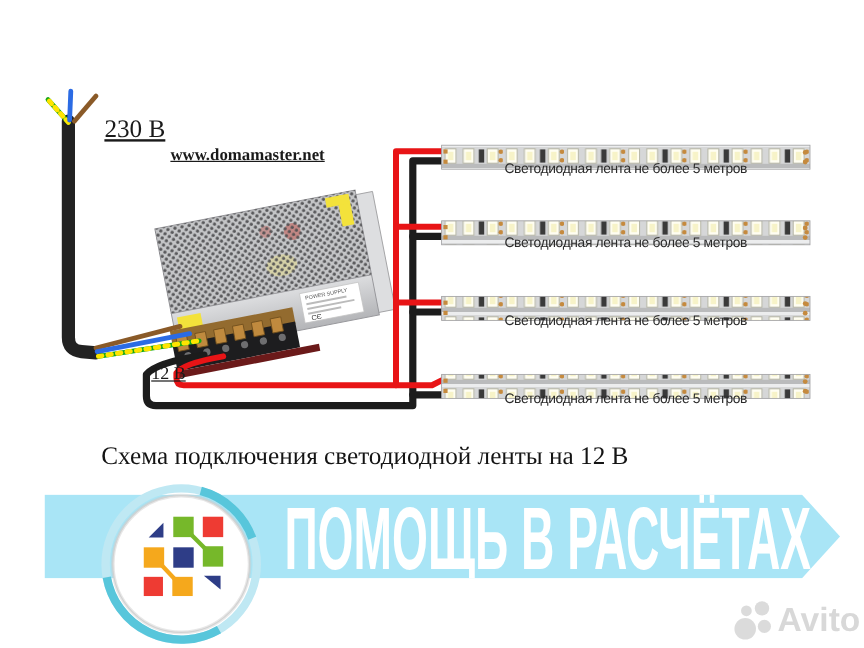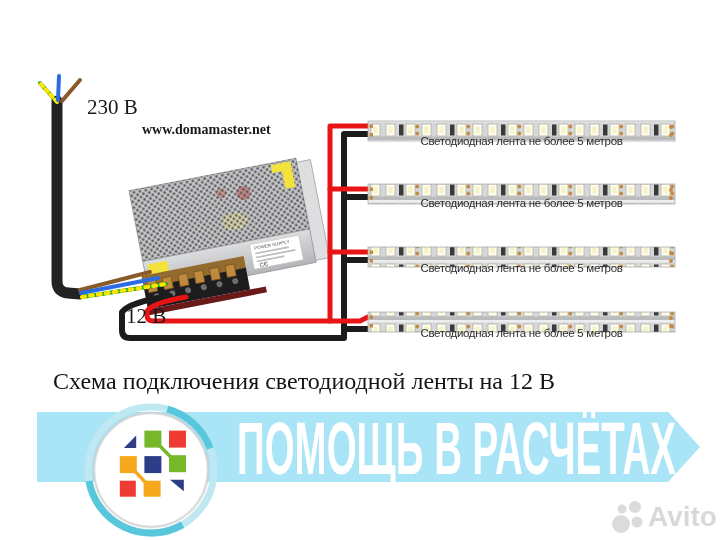--- a/index.html
+++ b/index.html
@@ -1,27 +1,27 @@
 <!DOCTYPE html>
 <html><head>
 <meta charset="utf-8">
 <style>
   html,body{margin:0;padding:0;background:#fff;}
   .stage{position:relative;width:720px;height:540px;background:#ffffff;overflow:hidden;
          font-family:"Liberation Sans",sans-serif;}
   .scene{position:absolute;left:0;top:0;}
-  .lbl{position:absolute;color:#1a1a1a;font-family:"Liberation Serif","DejaVu Serif",serif;}
+  .lbl{position:absolute;color:#1a1a1a;font-family:"Liberation Serif","DejaVu Serif",serif;text-decoration:underline;}
   .v230{left:87px;top:95px;font-size:21px;}
-  .v12{left:126px;top:304px;font-size:21px;}
+  .v12{left:126px;top:304px;font-size:15px;}
   .site{left:142px;top:122px;font-size:14px;font-weight:bold;}
   .striplabel{position:absolute;left:368px;width:307px;text-align:center;
               font-size:11.5px;letter-spacing:-0.3px;color:#2b2b2b;margin-top:44px;}
   .sl1{top:91px;} .sl2{top:153px;} .sl3{top:218px;} .sl4{top:283px;}
   .caption{position:absolute;left:0;top:368px;width:608px;text-align:center;
-           font-family:"Liberation Serif","DejaVu Serif",serif;font-size:24px;color:#141414;}
+           font-family:"Liberation Serif","DejaVu Serif",serif;font-size:21px;color:#141414;}
   .banner{position:absolute;left:37px;top:412px;width:663px;height:70px;background:#a9e5f6;
           clip-path:polygon(0 0,95.2% 0,100% 50%,95.2% 100%,0 100%);
           display:flex;align-items:center;z-index:2;}
   .banner-text{display:inline-block;margin-left:200px;color:#ffffff;font-weight:bold;
                font-size:74px;line-height:1;white-space:nowrap;
                transform:scaleX(0.52);transform-origin:left center;padding-top:3px;}
   .logo{position:absolute;left:80px;top:399px;z-index:3;}
   .avito{position:absolute;left:608px;top:497px;z-index:4;display:flex;align-items:center;opacity:0.8;}
   .avito-text{color:#cfcfcf;font-weight:bold;font-size:28px;letter-spacing:0;margin-left:2px;}
 </style>

